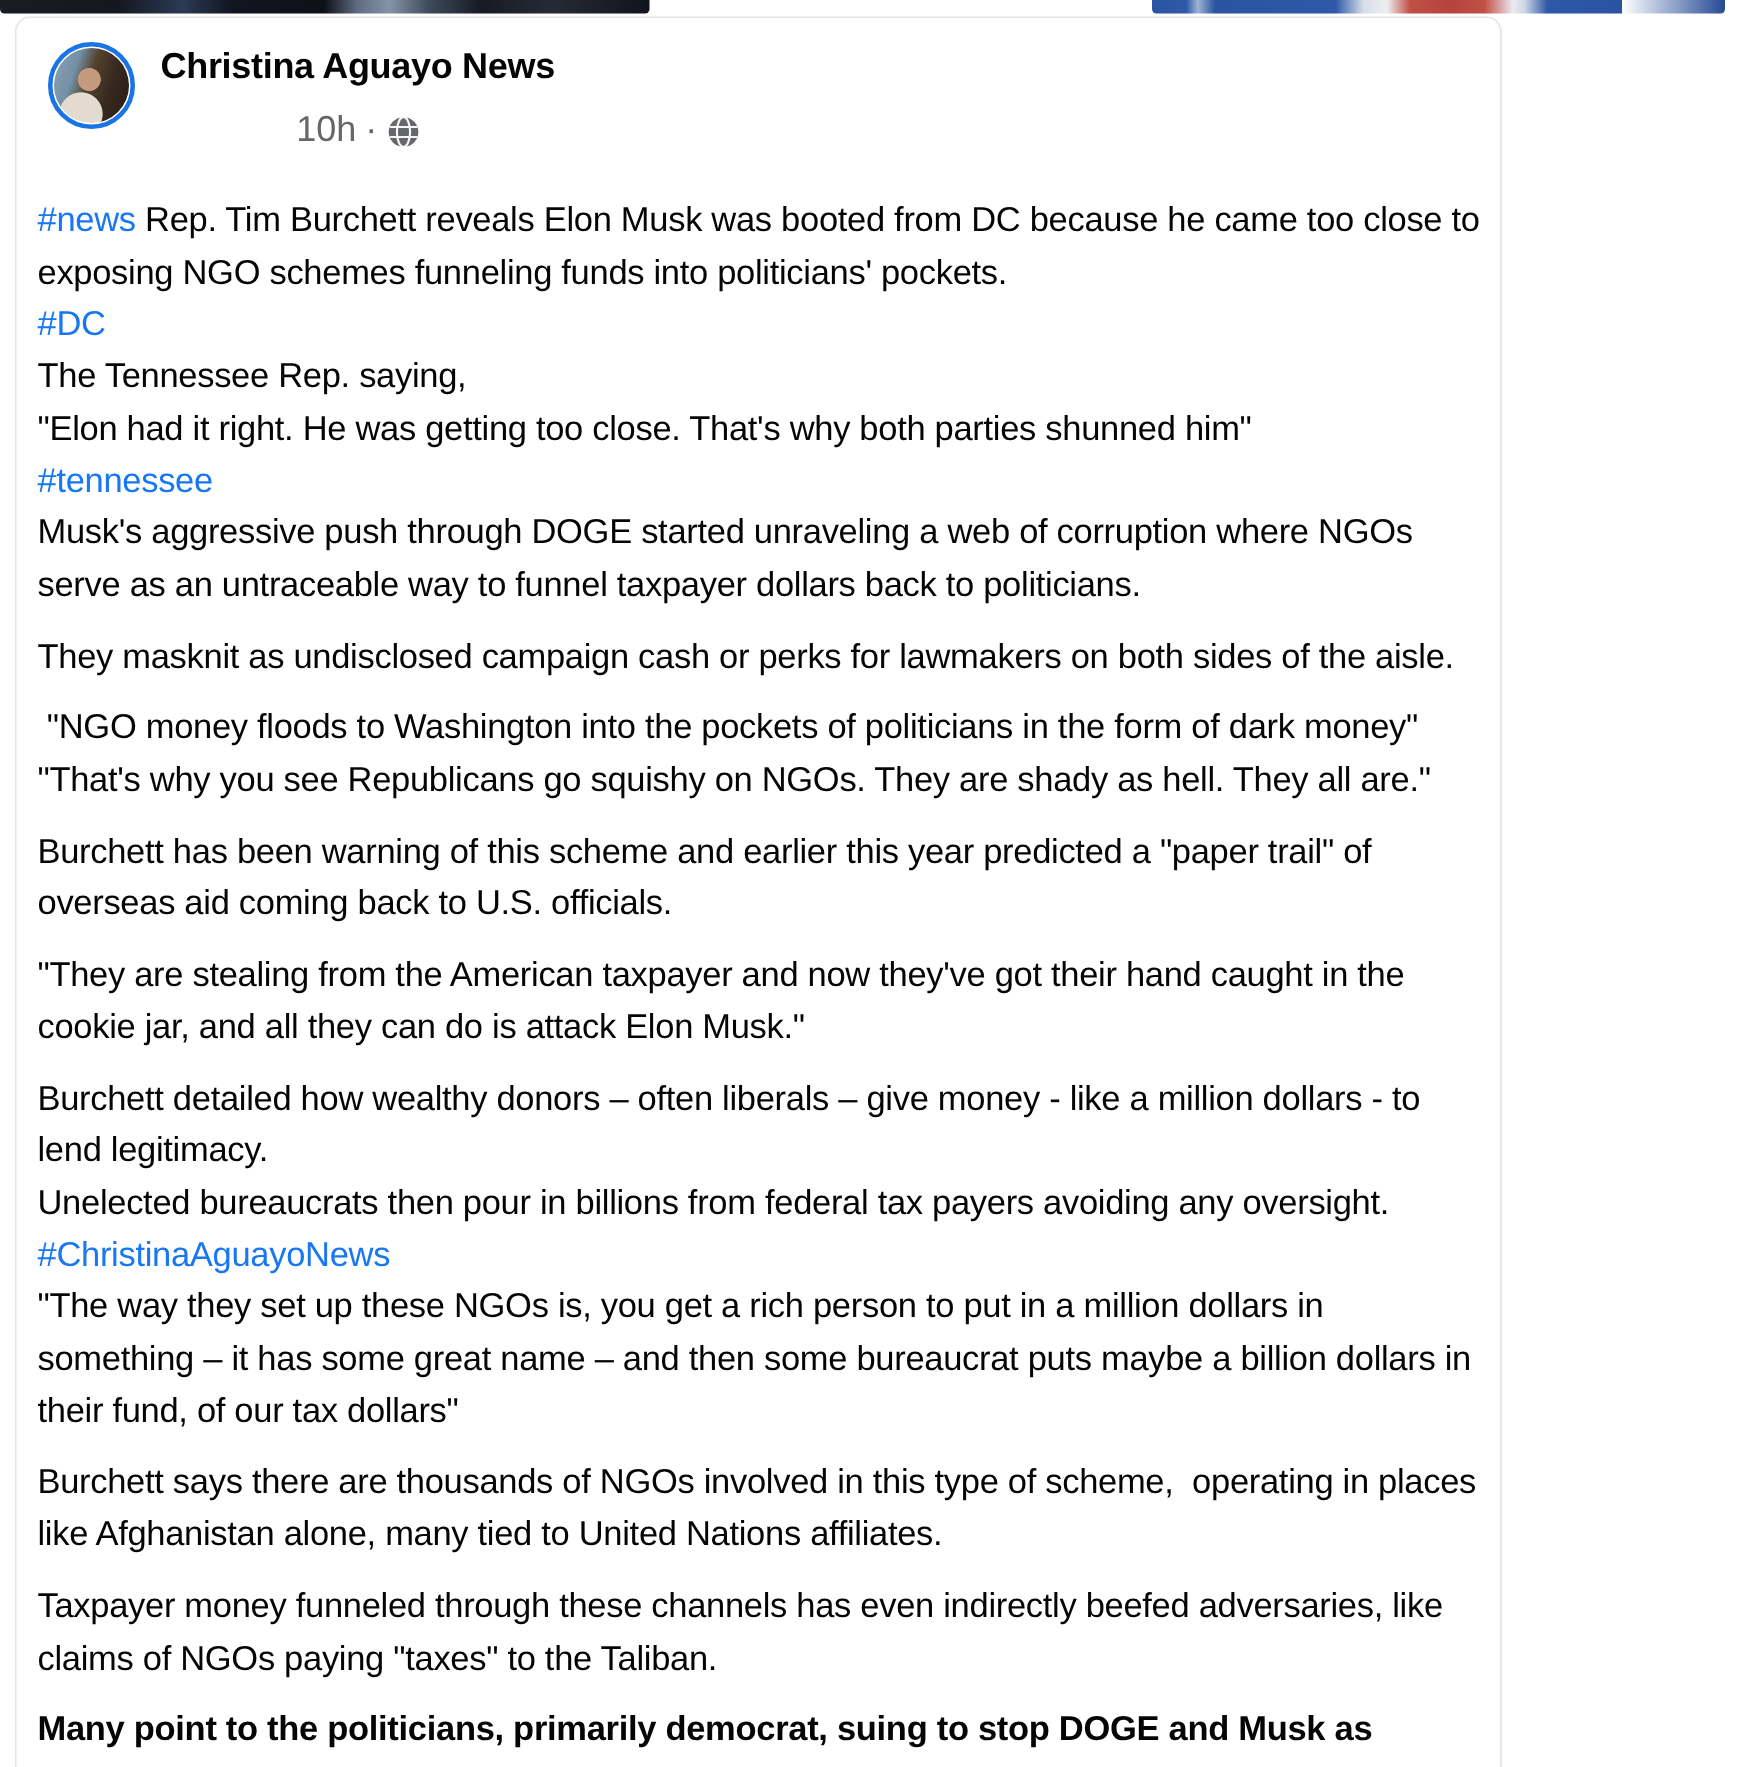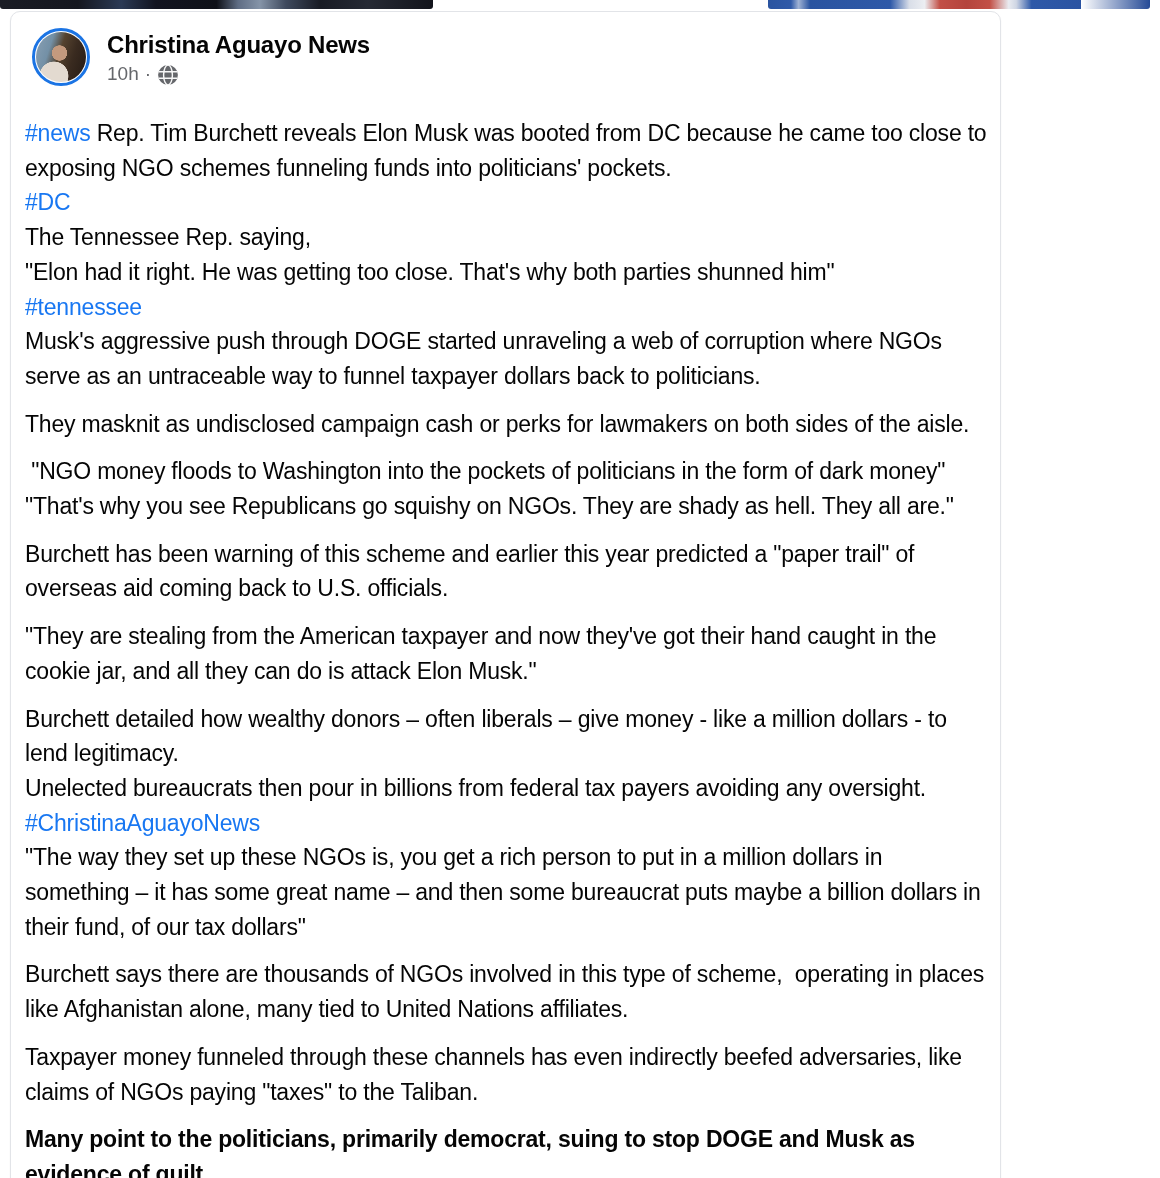--- a/index.html
+++ b/index.html
@@ -62,22 +62,22 @@
       linear-gradient(108deg, #8aa0b4 0%, #7390a6 28%, #55432f 46%, #3a2b20 68%, #241a14 100%);
   }
   .header-text { margin-left: 17px; padding-top: 3px; }
   .page-name {
     font-size: 24px; font-weight: 700; color: #050505;
     letter-spacing: -0.2px; line-height: 28px;
     text-decoration: none; cursor: pointer; display: inline-block;
   }
   .meta-row {
     display: flex; align-items: center;
-    margin-top: 3px;
-    font-size: 19px; color: #65676b; line-height: 24px;
+    margin-top: 16px;
+    font-size: 24px; color: #65676b; line-height: 24px; justify-content: center;
   }
   .meta-row .dot { margin: 0 6px; }
   .globe { display: inline-flex; margin-top: 2px; }
 
   .post-body {
     margin-top: 30px;
     padding: 0 12px 18px 14px;
     font-size: 23px;
     line-height: 34.7px;
     letter-spacing: -0.2px;

